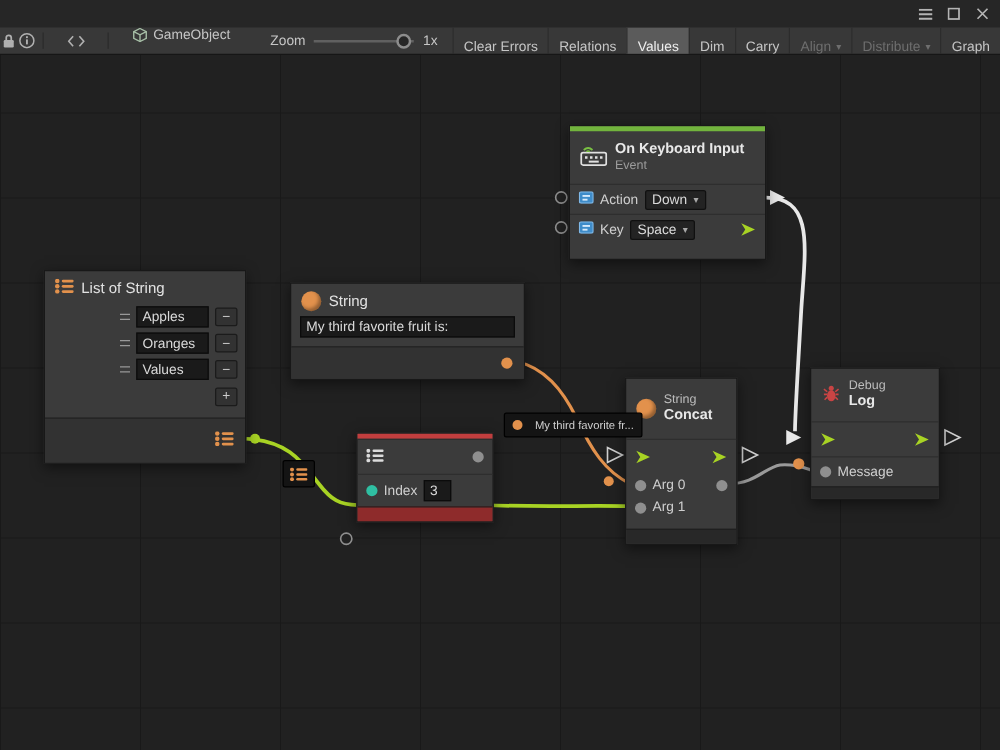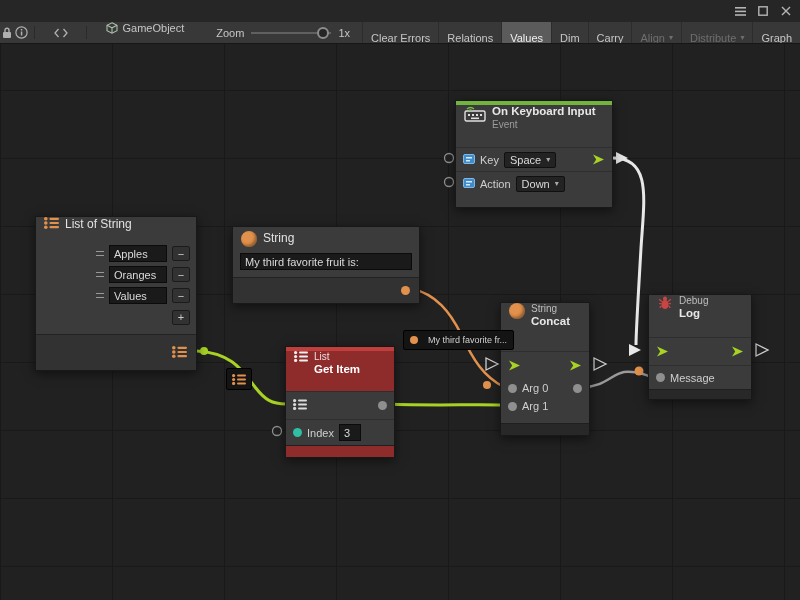--- a/index.html
+++ b/index.html
@@ -29,21 +29,21 @@
 
   
   .canvas{position:absolute;left:0;top:44px;width:800px;height:556px;background-color:#212121;
     background-image:linear-gradient(to right,#191919 1px,transparent 1px),linear-gradient(to bottom,#191919 1px,transparent 1px);
     background-size:112px 68px;background-position:0 46px;z-index:0}
   svg.wires{position:absolute;left:0;top:0;width:800px;height:600px;z-index:1;pointer-events:none}
 
   
   .node{position:absolute;z-index:2;background:#3b3b3b;border:1px solid #181818;box-shadow:0 3px 10px rgba(0,0,0,.5);color:#cfcfcf;font-size:11px}
   .strip{width:100%}
-  .nheader{display:flex;gap:6px;padding:0 8px}
+  .nheader{display:flex;align-items:center;gap:6px;padding:0 8px}
   .ncol{display:flex;flex-direction:column;line-height:1.2;overflow:hidden}
   .ntitle{font-weight:bold;font-size:11.5px;color:#e8e8e8;white-space:nowrap}
   .ntitle.plain{font-weight:normal;font-size:12px;color:#e2e2e2}
   .nsub{font-size:10px;color:#9c9c9c}
   .ncat{font-size:10px;color:#bdbdbd}
   .nrow{display:flex;align-items:center;gap:5px;padding:0 7px;border-top:1px solid #2e2e2e}
   .nfooter{border-top:1px solid #1f1f1f}
   .dot{width:9px;height:9px;border-radius:50%;background:#8f8f8f;flex:none}
   .dot.orange{background:#e2914c}
   .dot.teal{background:#2fbfa2}
@@ -190,37 +190,37 @@
     </span>
   </div>
   <div class="nrow" style="height:24px">
     <span>
       <svg width="12" height="10" viewBox="0 0 12 10">
           <rect x="0.5" y="0.5" width="11" height="9" rx="1.5" fill="#3f8cc9" stroke="#7fb8e8" stroke-width="1"></rect>
           <rect x="3" y="3" width="6" height="1.5" fill="#d6eafb"></rect>
           <rect x="3" y="6" width="4" height="1.5" fill="#d6eafb"></rect>
         </svg>
     </span>
-    <span>Key</span>
-    <span class="dropdown">Space</span>
-    <span class="spacer"></span>
-    <svg width="13" height="11" viewBox="0 0 13 11">
-        <path d="M1 0.5 L12 5.5 L1 10.5 L4.2 5.5 Z" fill="#a8d324"></path>
-      </svg>
+    <span>Action</span>
+    <span class="dropdown">Down</span>
   </div>
   <div class="nrow" style="height:24px">
     <span>
       <svg width="12" height="10" viewBox="0 0 12 10">
           <rect x="0.5" y="0.5" width="11" height="9" rx="1.5" fill="#3f8cc9" stroke="#7fb8e8" stroke-width="1"></rect>
           <rect x="3" y="3" width="6" height="1.5" fill="#d6eafb"></rect>
           <rect x="3" y="6" width="4" height="1.5" fill="#d6eafb"></rect>
         </svg>
     </span>
-    <span>Action</span>
-    <span class="dropdown">Down</span>
+    <span>Key</span>
+    <span class="dropdown">Space</span>
+    <span class="spacer"></span>
+    <svg width="13" height="11" viewBox="0 0 13 11">
+        <path d="M1 0.5 L12 5.5 L1 10.5 L4.2 5.5 Z" fill="#a8d324"></path>
+      </svg>
   </div>
   <div style="height:12px"></div>
 </div>
 
 <div class="node" style="left:35px;top:216px;width:162px">
   <div class="nheader" style="height:26px">
     <span>
       <svg width="15" height="12" viewBox="0 0 15 12">
           <g fill="#e2914c">
             <circle cx="1.8" cy="1.8" r="1.8"></circle>
@@ -276,38 +276,20 @@
   <div style="padding:2px 7px 7px">
     <div class="textfield" style="width:172px">My third favorite fruit is:</div>
   </div>
   <div class="out-section" style="height:26px">
     <span class="dot orange"></span>
   </div>
 </div>
 
 <div class="node" style="left:285px;top:346px;width:110px">
   <div class="strip" style="height:4px;background:#c13e3e"></div>
-  <div class="nheader" style="height:40px;background:#8e2b2b">
-    <span>
-      <svg width="14" height="11" viewBox="0 0 14 11">
-          <g fill="#f0f0f0">
-            <circle cx="1.6" cy="1.6" r="1.6"></circle>
-            <rect x="5" y="0.6" width="9" height="2" rx="1"></rect>
-            <circle cx="1.6" cy="5.5" r="1.6"></circle>
-            <rect x="5" y="4.5" width="9" height="2" rx="1"></rect>
-            <circle cx="1.6" cy="9.4" r="1.6"></circle>
-            <rect x="5" y="8.4" width="9" height="2" rx="1"></rect>
-          </g>
-        </svg>
-    </span>
-    <span class="ncol">
-      <span class="ncat" style="color:#f0dcdc">List</span>
-      <span class="ntitle" style="color:#ffffff">Get Item</span>
-    </span>
-  </div>
   <div class="nrow" style="height:28px">
     <span>
       <svg width="14" height="11" viewBox="0 0 14 11">
           <g fill="#dcdcdc">
             <circle cx="1.6" cy="1.6" r="1.6"></circle>
             <rect x="5" y="0.6" width="9" height="2" rx="1"></rect>
             <circle cx="1.6" cy="5.5" r="1.6"></circle>
             <rect x="5" y="4.5" width="9" height="2" rx="1"></rect>
             <circle cx="1.6" cy="9.4" r="1.6"></circle>
             <rect x="5" y="8.4" width="9" height="2" rx="1"></rect>

